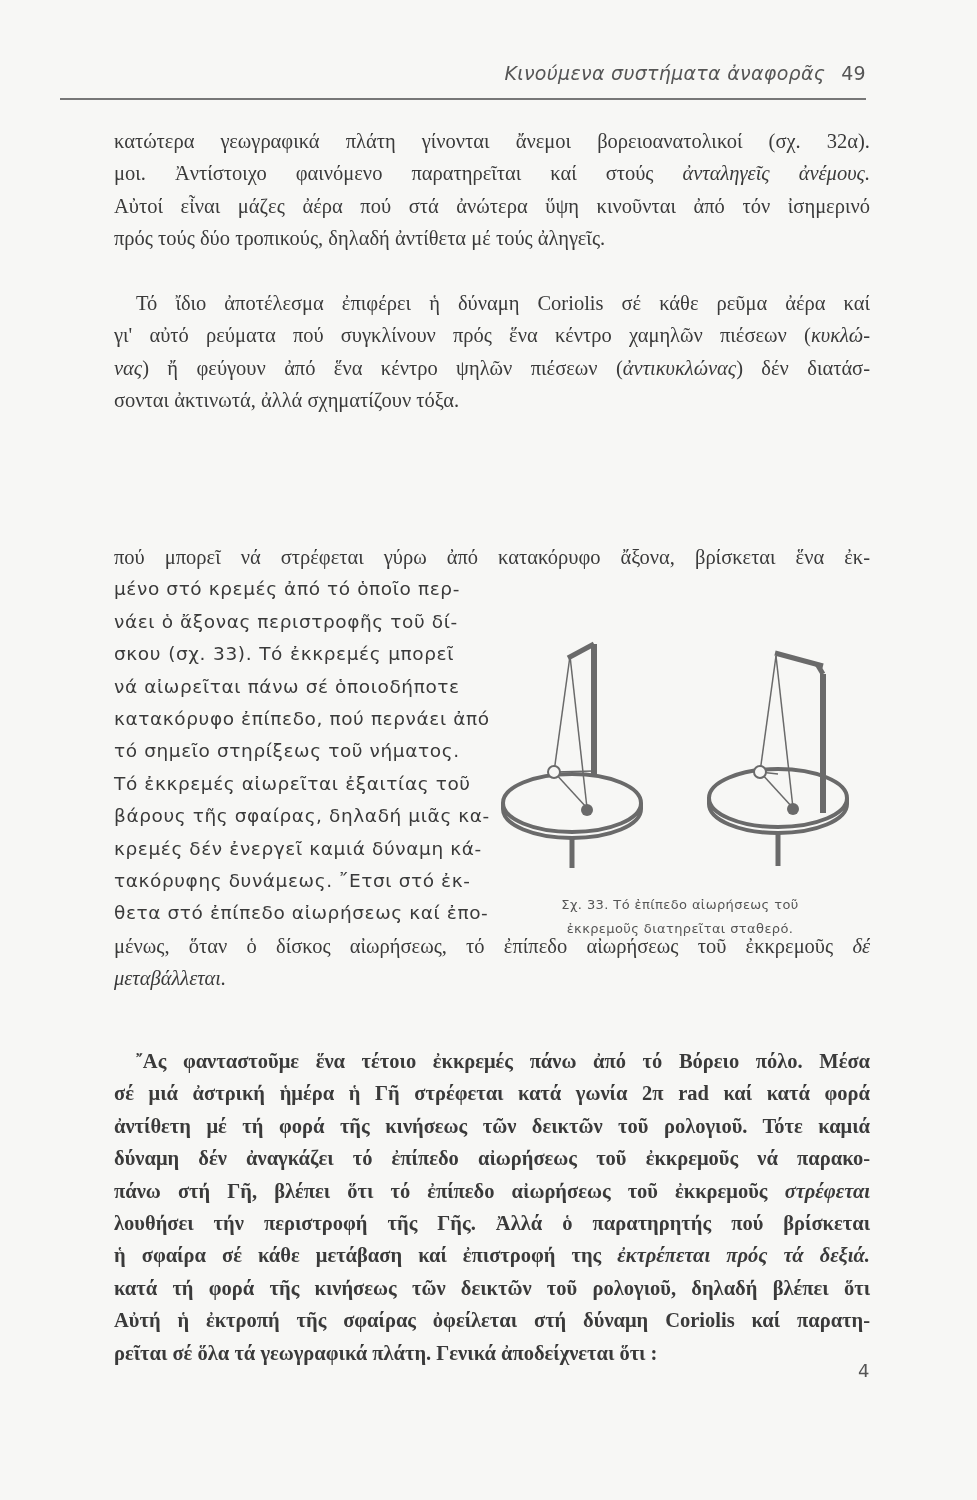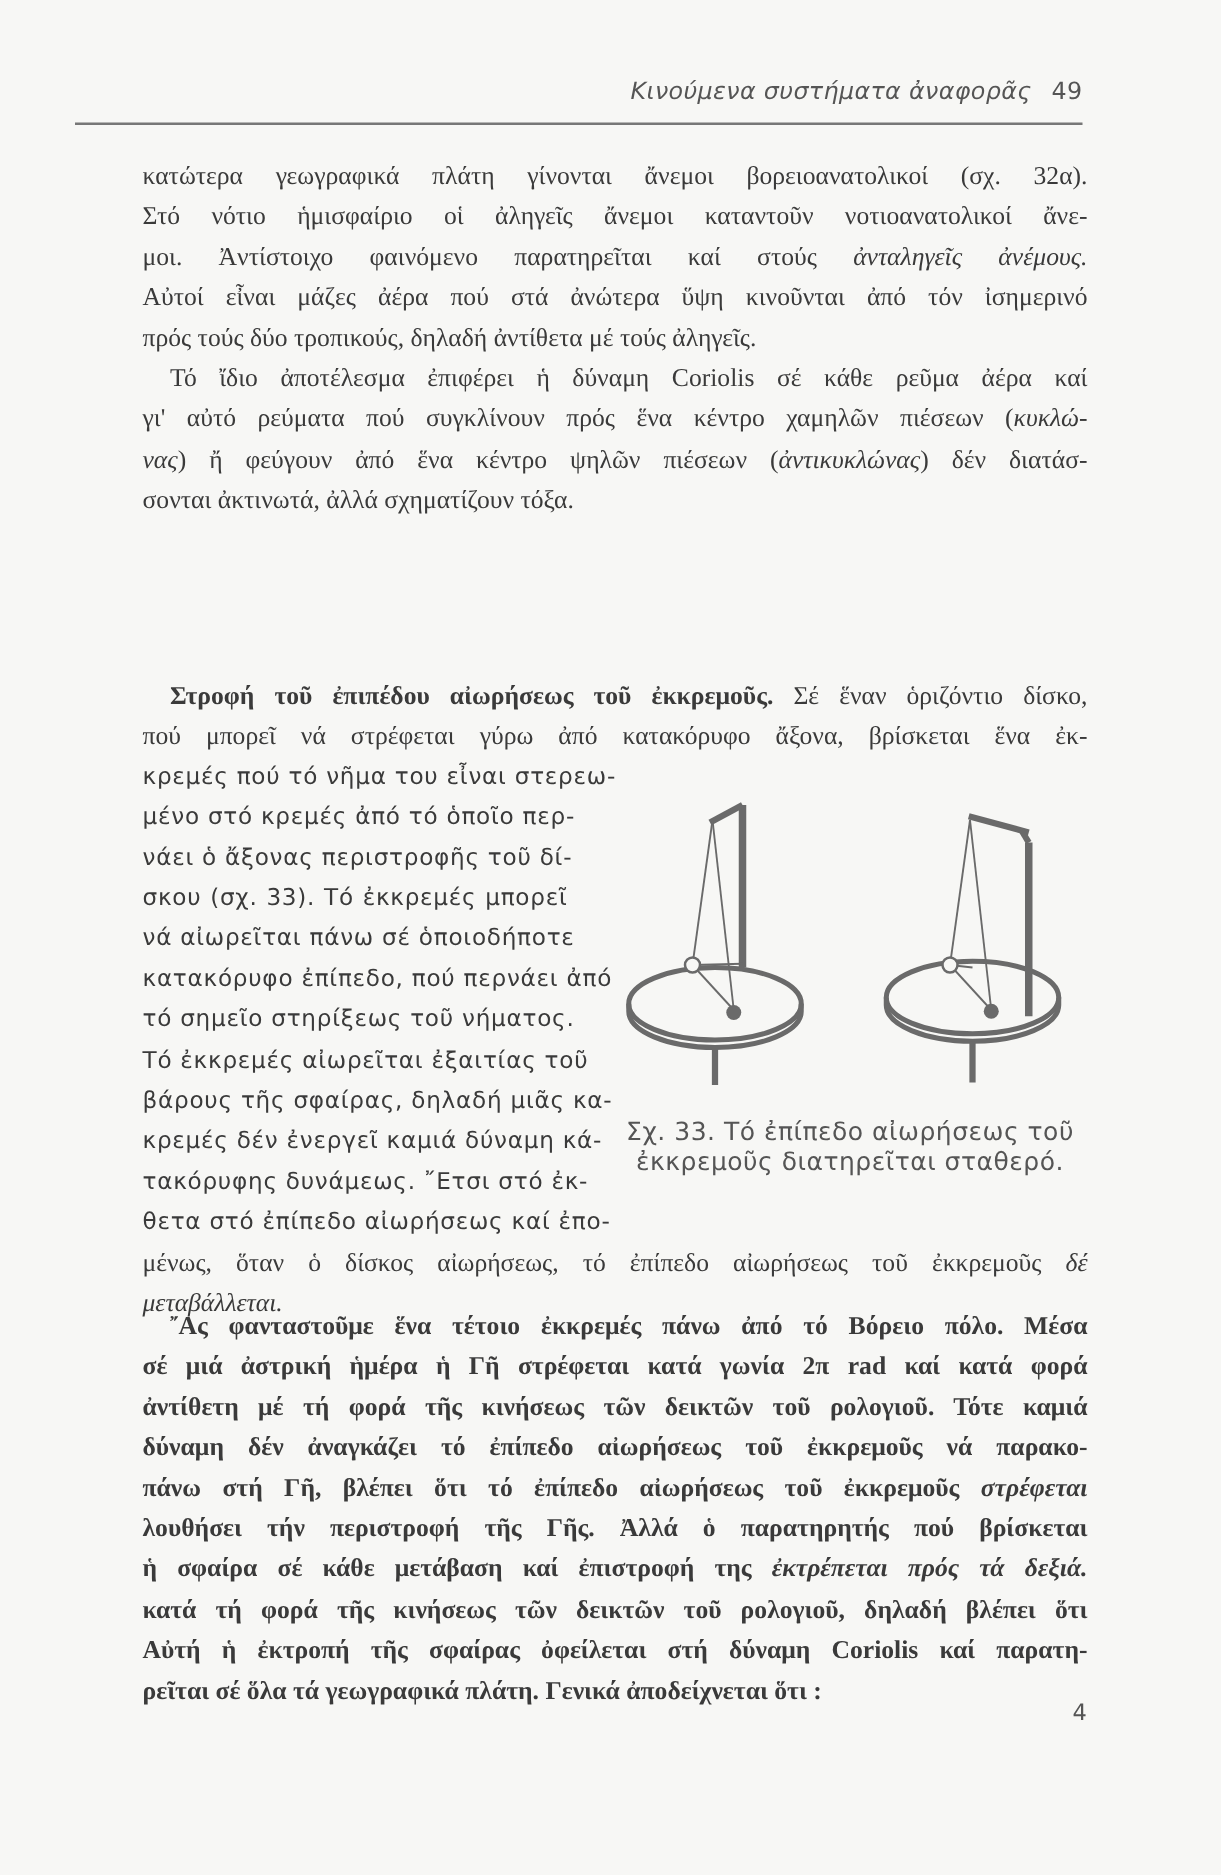--- a/index.html
+++ b/index.html
@@ -39,59 +39,56 @@
   b { font-weight: bold; }
 
   .narrow { width: 340px; }
 
   .figure {
     position: absolute; left: 480px; top: 638px; width: 400px; height: 252px;
   }
   .caption {
     position: absolute; left: 480px; top: 893px; width: 400px;
     font-family: "DejaVu Sans", "Liberation Sans", sans-serif;
-    font-size: 20px; line-height: 24px; color: #555; text-align: center;
+    font-size: 13px; line-height: 24px; color: #555; text-align: center;
     letter-spacing: 0.4px;
   }
   .sheet-number {
     position: absolute; left: 858px; top: 1360px;
     font-family: "DejaVu Sans", "Liberation Sans", sans-serif;
     font-size: 18px; color: #555;
   }
 </style>
 </head>
 <body>
 
 <div class="page">
 
   <div class="running-head">
     <span>Κινούμενα συστήματα ἀναφορᾶς</span><span class="folio">49</span>
   </div>
   <div class="head-rule"></div>
 
   <div class="text-block" style="top:125px;">
     <span class="line">κατώτερα γεωγραφικά πλάτη γίνονται ἄνεμοι βορειοανατολικοί (σχ. 32α).</span>
-    <span class="line">Στό νότιο ἡμισφαίριο οἱ ἀληγεῖς ἄνεμοι καταντοῦν νοτιοανατολικοί ἄνε-</span>
     <span class="line"><span>μοι. Ἀντίστοιχο φαινόμενο παρατηρεῖται καί στούς</span> <em>ἀνταληγεῖς ἀνέμους.</em></span>
     <span class="line">Αὐτοί εἶναι μάζες ἀέρα πού στά ἀνώτερα ὕψη κινοῦνται ἀπό τόν ἰσημερινό</span>
     <span class="line end">πρός τούς δύο τροπικούς, δηλαδή ἀντίθετα μέ τούς ἀληγεῖς.</span>
   </div>
 
   <div class="text-block" style="top:287px;">
     <span class="line indent">Τό ἴδιο ἀποτέλεσμα ἐπιφέρει ἡ δύναμη Coriolis σέ κάθε ρεῦμα ἀέρα καί</span>
     <span class="line"><span>γι' αὐτό ρεύματα πού συγκλίνουν πρός ἕνα κέντρο χαμηλῶν πιέσεων (</span><em>κυκλώ-</em></span>
     <span class="line"><em>νας</em><span>) ἤ φεύγουν ἀπό ἕνα κέντρο ψηλῶν πιέσεων (</span><em>ἀντικυκλώνας</em><span>) δέν διατάσ-</span></span>
     <span class="line end">σονται ἀκτινωτά, ἀλλά σχηματίζουν τόξα.</span>
   </div>
 
 
   <div class="text-block" style="top:541px;">
-    <span class="line indent"><b>Στροφή τοῦ ἐπιπέδου αἰωρήσεως τοῦ ἐκκρεμοῦς.</b><span> Σέ ἕναν ὁριζόντιο δίσκο,</span></span>
     <span class="line">πού μπορεῖ νά στρέφεται γύρω ἀπό κατακόρυφο ἄξονα, βρίσκεται ἕνα ἐκ-</span>
-    <span class="line narrow sans-line">κρεμές πού τό νῆμα του εἶναι στερεω-</span>
     <span class="line narrow sans-line">μένο στό κρεμές ἀπό τό ὁποῖο περ-</span>
     <span class="line narrow sans-line">νάει ὁ ἄξονας περιστροφῆς τοῦ δί-</span>
     <span class="line narrow sans-line">σκου (σχ. 33). Τό ἐκκρεμές μπορεῖ</span>
     <span class="line narrow sans-line">νά αἰωρεῖται πάνω σέ ὁποιοδήποτε</span>
     <span class="line narrow sans-line">κατακόρυφο ἐπίπεδο, πού περνάει ἀπό</span>
     <span class="line narrow sans-line">τό σημεῖο στηρίξεως τοῦ νήματος.</span>
     <span class="line narrow sans-line">Τό ἐκκρεμές αἰωρεῖται ἐξαιτίας τοῦ</span>
     <span class="line narrow sans-line">βάρους τῆς σφαίρας, δηλαδή μιᾶς κα-</span>
     <span class="line narrow sans-line">κρεμές δέν ἐνεργεῖ καμιά δύναμη κά-</span>
     <span class="line narrow sans-line">τακόρυφης δυνάμεως. ῎Ετσι στό ἐκ-</span>

